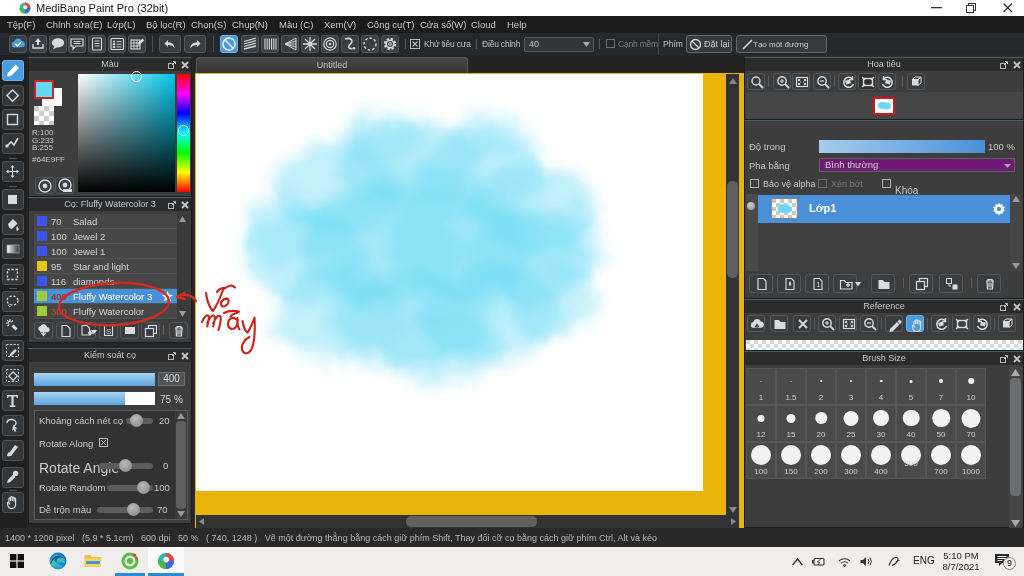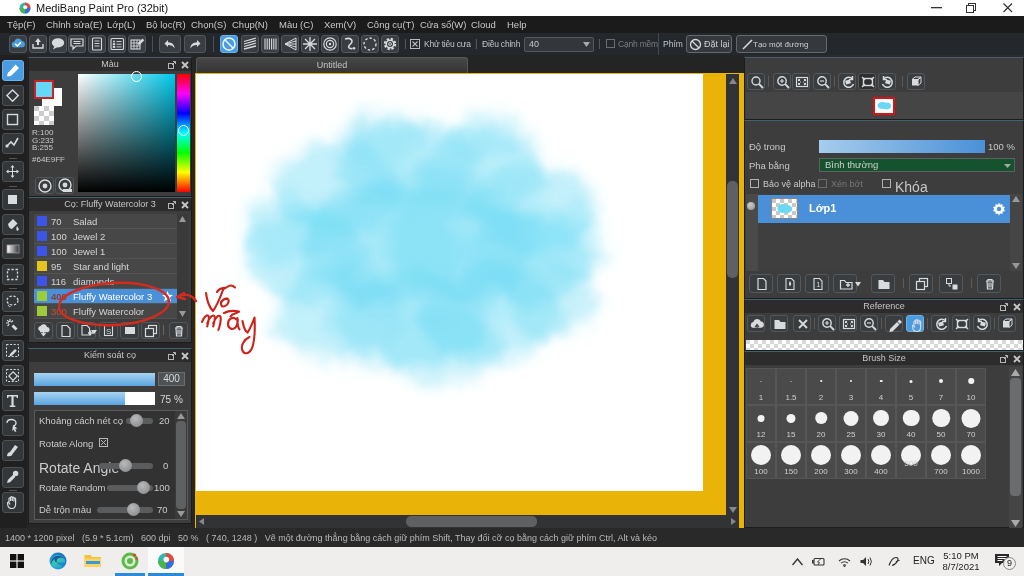--- a/index.html
+++ b/index.html
@@ -541,20 +541,26 @@
 <div class="abs" style="left:146px;top:62px;width:12px;height:108px;background:#3a3a3a"></div>
 <svg class="abs" style="left:148px;top:64px;" width="8" height="6" viewBox="0 0 8 6">
       <path d="M4 0 L8 6 L0 6 Z" fill="#999"></path>
     </svg>
 <div class="abs" style="left:147px;top:72px;width:10px;height:88px;background:#5e6062;border-radius:4px"></div>
 <svg class="abs" style="left:148px;top:162px;" width="8" height="6" viewBox="0 0 8 6">
       <path d="M4 6 L8 0 L0 0 Z" fill="#999"></path>
     </svg>
 </div>
 <div class="panel" id="p-hoatieu" style="left:744px;top:57px;width:280px;height:63px">
+<div class="pt">Hoa tiêu<svg class="abs" style="left:255px;top:3px;" width="8" height="8" viewBox="0 0 8 8">
+        <rect x="0.5" y="2.5" width="5" height="5" fill="none" stroke="#b5b5b5"></rect>
+        <path d="M4 4 L7.5 0.5 M5 0.5 h2.5 v2.5" stroke="#b5b5b5" fill="none"></path>
+      </svg><svg class="abs" style="left:268px;top:3px;" width="8" height="8" viewBox="0 0 8 8">
+        <path d="M1 1 L7 7 M7 1 L1 7" stroke="#c8c8c8" stroke-width="1.8"></path>
+      </svg></div>
 <div class="gbtn" style="left:2px;top:15px;">
       <svg class="abs" style="left:1px;top:0px;" width="16" height="16" viewBox="0 0 16 16">
         <circle cx="7" cy="7" r="4" fill="none" stroke="#d8dadc" stroke-width="1.4"></circle>
         <path d="M10 10 L14 14" stroke="#d8dadc" stroke-width="1.8"></path>
       </svg>
     </div>
 <div class="gbtn" style="left:28px;top:15px;">
       <svg class="abs" style="left:1px;top:0px;" width="16" height="16" viewBox="0 0 16 16">
         <circle cx="7" cy="7" r="4.2" fill="none" stroke="#d8dadc" stroke-width="1.4"></circle>
         <path d="M10.2 10.2 L14 14" stroke="#d8dadc" stroke-width="1.8"></path>
@@ -608,36 +614,36 @@
 <svg class="abs" style="left:131px;top:42px;" width="16" height="12" viewBox="0 0 16 12">
       <ellipse cx="6.5" cy="5.5" rx="5" ry="3.6" fill="#6bd8f5"></ellipse>
       <ellipse cx="10.5" cy="6" rx="4.6" ry="3.4" fill="#6bd8f5"></ellipse>
     </svg>
 </div>
 <div class="panel" id="p-lop" style="left:744px;top:120px;width:280px;height:179px">
 <span class="abs" style="left:4px;top:20px;font-size:9.5px;color:#c8c8c8">Độ trong</span>
 <div class="abs" style="left:74px;top:19px;width:166px;height:13px;background:linear-gradient(to right,#a5cdec,#4a90d8)"></div>
 <span class="abs" style="left:243px;top:20px;font-size:9.5px;color:#c8c8c8">100 %</span>
 <span class="abs" style="left:4px;top:39px;font-size:9.5px;color:#c8c8c8">Pha bằng</span>
-<div class="abs" style="left:74px;top:37px;width:196px;height:14px;background:#14532d;border:1px solid #5e6164;color:#d0d0d0;font-size:9.5px;line-height:12px;padding-left:5px">Bình thường</div>
+<div class="abs" style="left:74px;top:37px;width:196px;height:14px;background:#701a75;border:1px solid #5e6164;color:#d0d0d0;font-size:9.5px;line-height:12px;padding-left:5px">Bình thường</div>
 <svg class="abs" style="left:259px;top:43px;" width="7" height="4" viewBox="0 0 7 4">
       <path d="M0 0 h7 l-3.5 4 z" fill="#a8a8a8"></path>
     </svg>
 <svg class="abs" style="left:5px;top:58px;" width="9" height="9" viewBox="0 0 9 9">
       <rect x="0.5" y="0.5" width="8" height="8" fill="none" stroke="#b0b0b0"></rect>
     </svg>
     <span class="abs" style="left:18px;top:58px;font-size:9px;color:#c8c8c8">Bảo vệ alpha</span>
 <svg class="abs" style="left:73px;top:58px;" width="9" height="9" viewBox="0 0 9 9">
       <rect x="0.5" y="0.5" width="8" height="8" fill="none" stroke="#6a6d70"></rect>
     </svg>
     <span class="abs" style="left:86px;top:58px;font-size:9px;color:#77797c">Xén bớt</span>
 <svg class="abs" style="left:137px;top:58px;" width="9" height="9" viewBox="0 0 9 9">
       <rect x="0.5" y="0.5" width="8" height="8" fill="none" stroke="#b0b0b0"></rect>
     </svg>
-    <span class="abs" style="left:150px;top:58px;font-size:14px;color:#c8c8c8">Khóa</span>
+    <span class="abs" style="left:150px;top:64px;font-size:10px;color:#c8c8c8">Khóa</span>
 <div class="abs" style="left:1px;top:73px;width:264px;height:77px;background:#3f3f3f"></div>
 <div class="abs" style="left:1px;top:73px;width:12px;height:77px;background:#4a4a4a"></div>
 <div class="abs" style="left:2px;top:81px;width:8px;height:8px;background:radial-gradient(circle at 40% 35%,#cfcfcf,#8a8a8a);border-radius:50%"></div>
 <div class="abs" style="left:13px;top:74px;width:252px;height:28px;background:#4a90d8"></div>
 <div class="abs" style="left:26px;top:77px;width:27px;height:21px;background:conic-gradient(#fff 25%,#c8c8c8 0 50%,#fff 0 75%,#c8c8c8 0) 0 0/8px 8px;border:1px solid #888"></div>
 <svg class="abs" style="left:30px;top:81px;" width="19" height="13" viewBox="0 0 19 13">
       <ellipse cx="8" cy="6.5" rx="5.5" ry="4.5" fill="#6bd8f5"></ellipse>
       <ellipse cx="12" cy="7" rx="5" ry="4" fill="#6bd8f5"></ellipse>
     </svg>
 <span class="abs" style="left:64px;top:81px;font-size:11px;font-weight:bold;color:#ffffff">Lớp1</span>

